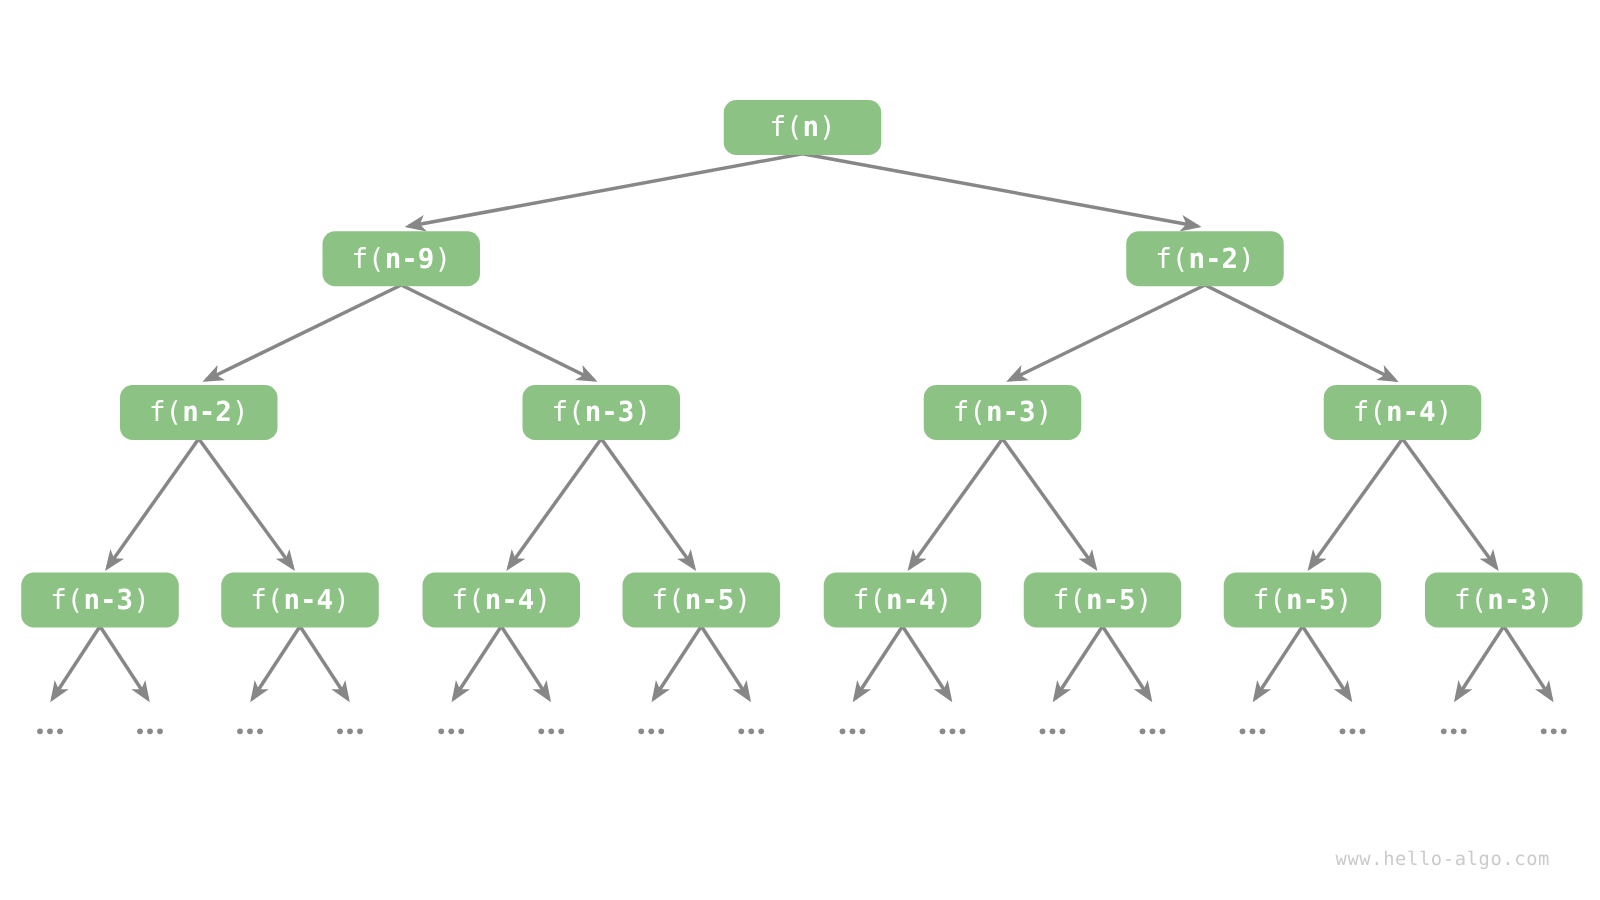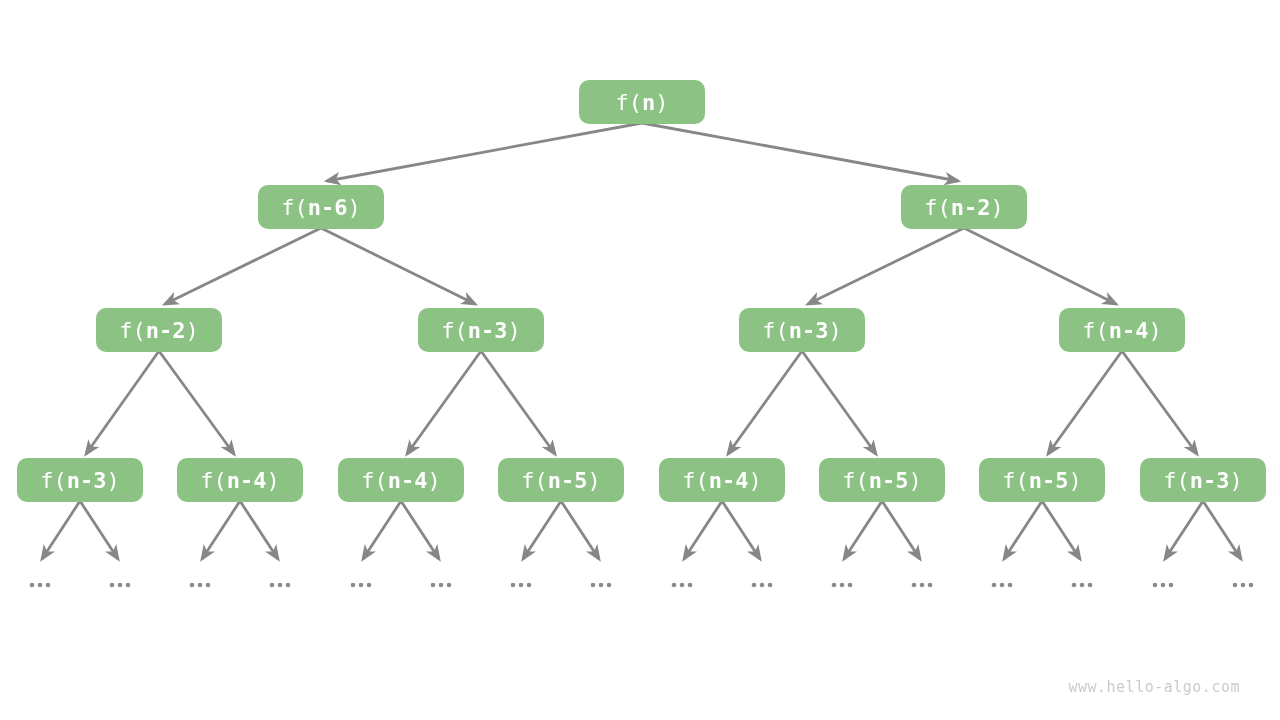--- a/index.html
+++ b/index.html
@@ -165,21 +165,21 @@
       </g>
     </svg>
   <div id="nodes-layer">
       <div class="tree-node" style="left: 579px; top: 80px; width: 126px; height: 44px; border-radius: 10px; background: rgb(141, 194, 133); color: rgb(255, 255, 255); font-size: 22px;">
         <span class="seg-pre">f(</span>
         <span class="seg-bold">n</span>
         <span class="seg-post">)</span>
       </div>
       <div class="tree-node" style="left: 258px; top: 185px; width: 126px; height: 44px; border-radius: 10px; background: rgb(141, 194, 133); color: rgb(255, 255, 255); font-size: 22px;">
         <span class="seg-pre">f(</span>
-        <span class="seg-bold">n-6</span>
+        <span class="seg-bold">n-9</span>
         <span class="seg-post">)</span>
       </div>
       <div class="tree-node" style="left: 901px; top: 185px; width: 126px; height: 44px; border-radius: 10px; background: rgb(141, 194, 133); color: rgb(255, 255, 255); font-size: 22px;">
         <span class="seg-pre">f(</span>
         <span class="seg-bold">n-2</span>
         <span class="seg-post">)</span>
       </div>
       <div class="tree-node" style="left: 96px; top: 308px; width: 126px; height: 44px; border-radius: 10px; background: rgb(141, 194, 133); color: rgb(255, 255, 255); font-size: 22px;">
         <span class="seg-pre">f(</span>
         <span class="seg-bold">n-2</span>

